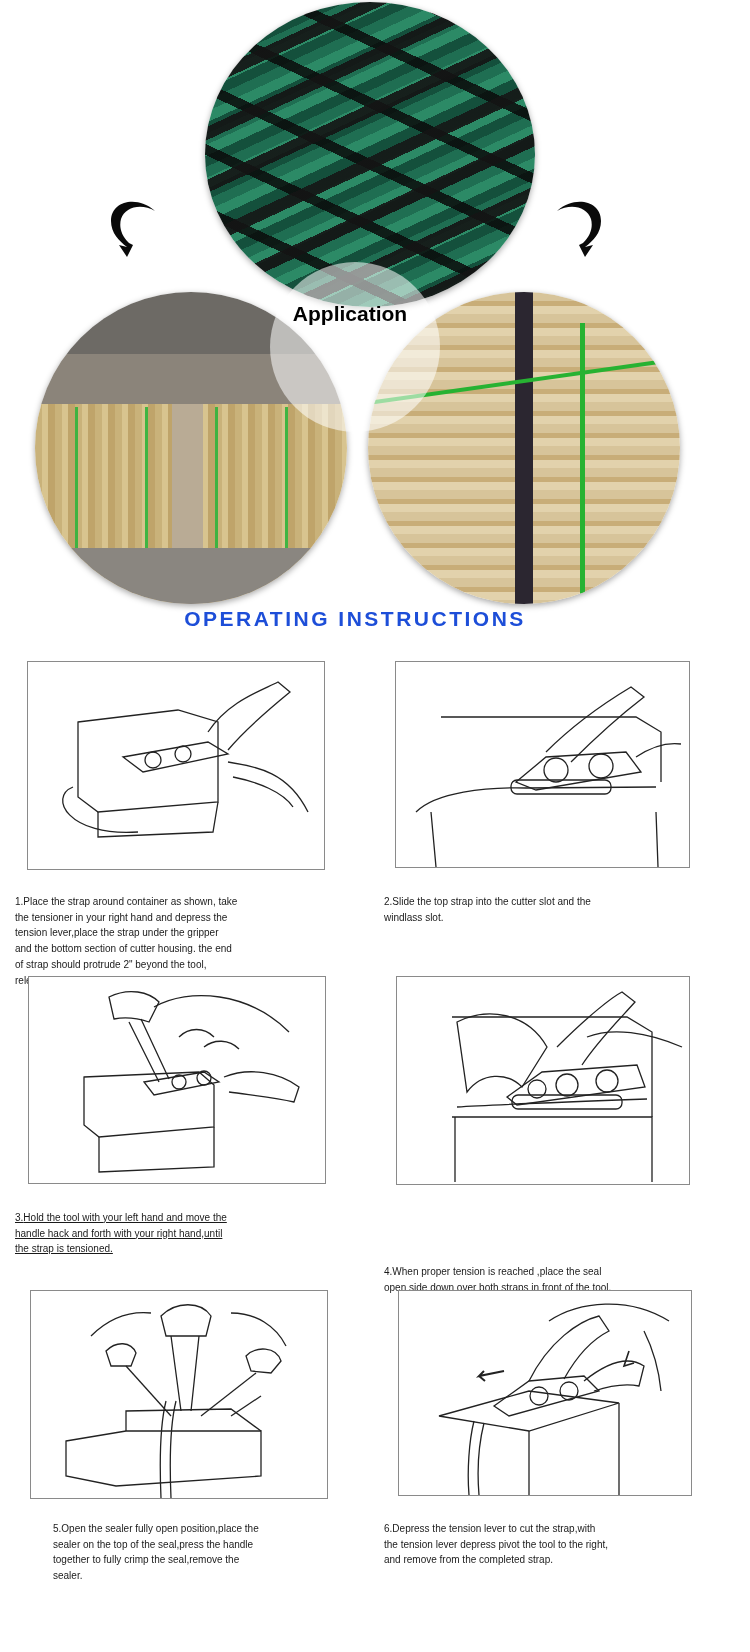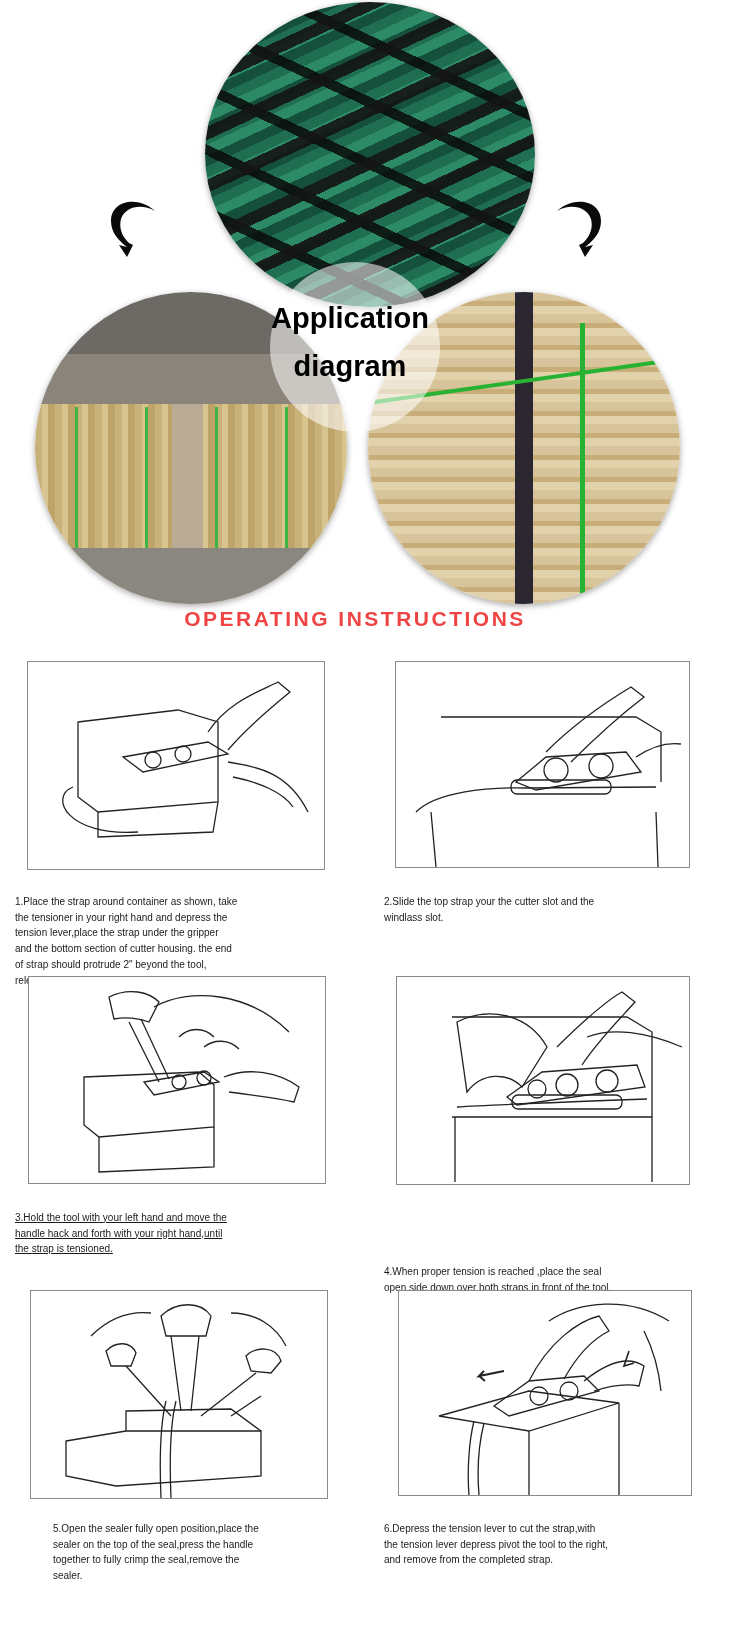--- a/index.html
+++ b/index.html
@@ -33,46 +33,45 @@
       repeating-linear-gradient(180deg, #d7c49a 0 9px, #c8ad78 9px 14px, #e2d2ac 14px 22px);
   }
   .photo-right::before { content:""; position:absolute; left:0; right:0; top:28%; height:4px;
     background:#27b232; transform: rotate(-8deg); }
   .photo-right::after { content:""; position:absolute; left:68%; top:10%; width:5px; height:90%;
     background:#27b232; }
 
   .veil { position: absolute; left: 270px; top: 262px; width: 170px; height: 170px;
           border-radius: 50%; background: rgba(255,255,255,0.55); }
   .app-label { position: absolute; left: 250px; text-align: center; width: 200px;
-               font-weight: bold; font-size: 29px; color: #000; letter-spacing: 0; }
+               font-weight: bold; font-size: 21px; color: #000; letter-spacing: 0; }
   .app-label.l1 { top: 302px; }
   .app-label.l2 { top: 350px; }
 
   .arrow { position: absolute; width: 50px; height: 62px; }
   .arrow-left { left: 107px; top: 195px; }
   .arrow-right { left: 555px; top: 195px; }
 
   
   .section-title { position: absolute; left: 0; width: 710px; top: 607px; text-align: center;
-                   font-weight: bold; font-size: 21px; letter-spacing: 2.5px; color: #ef4444; }
+                   font-weight: bold; font-size: 21px; letter-spacing: 2.5px; color: #1d4ed8; }
   .panel { position: absolute; border: 1px solid #8a8a8a; background: #fff; overflow: hidden; }
   .panel svg { position: absolute; left: 0; top: 0; width: 100%; height: 100%; }
   .caption { position: absolute; font-size: 10px; line-height: 15.8px; color: #1a1a1a;
              white-space: pre-line; }
 </style>
 </head>
 <body>
 
 <div class="collage">
   <div class="photo photo-left"></div>
   <div class="photo photo-right"></div>
   <div class="photo photo-top"></div>
   <div class="veil"></div>
   <div class="app-label l1">Application</div>
-  <div class="app-label l2">diagram</div>
 
   <svg class="arrow arrow-left" viewBox="0 0 50 62">
     <path d="M48 16 C30 0 4 6 4 26 C4 38 12 46 20 52 L12 50 L20 62 L26 50 L22 48 C14 40 12 32 14 24 C18 12 34 8 48 16 Z" fill="#0a0a0a"></path>
   </svg>
   <svg class="arrow arrow-right" viewBox="0 0 50 62">
     <path d="M2 16 C20 0 46 6 46 26 C46 38 38 46 30 52 L38 50 L30 62 L24 50 L28 48 C36 40 38 32 36 24 C32 12 16 8 2 16 Z" fill="#0a0a0a"></path>
   </svg>
 </div>
 
 <div class="section-title">OPERATING INSTRUCTIONS</div>
@@ -110,21 +109,21 @@
       <circle cx="160" cy="108" r="12"></circle>
         <circle cx="205" cy="104" r="12"></circle>
       <rect x="115" y="118" width="100" height="14" rx="6"></rect>
       <path d="M150 90 C180 60 210 40 235 25 L248 35 C222 55 195 80 175 100"></path>
       <path d="M240 95 C255 85 270 80 285 82"></path>
       <path d="M35 150 L40 205 M260 150 L262 205"></path>
     </g>
   </svg>
 </div>
 <div class="caption" style="left:384px; top:878px; width:340px;">
-  <span>2.</span><span>Slide the top strap your the cutter slot and the
+  <span>2.</span><span>Slide the top strap into the cutter slot and the
 windlass slot.</span>
 </div>
 
 <div class="panel" style="left:28px; top:976px; width:296px; height:206px;">
   <svg viewBox="0 0 296 206">
     <g fill="none" stroke="#222" stroke-width="1.3">
       <path d="M55 100 L170 95 L185 108 L185 150 L70 160 L55 148 Z"></path>
       <path d="M70 160 L70 195 L185 190 L185 150"></path>
       <path d="M80 20 C100 10 120 15 130 25 L120 45 C105 40 95 40 85 42 Z"></path>
       <path d="M100 45 L130 105 M112 42 L140 102"></path>

